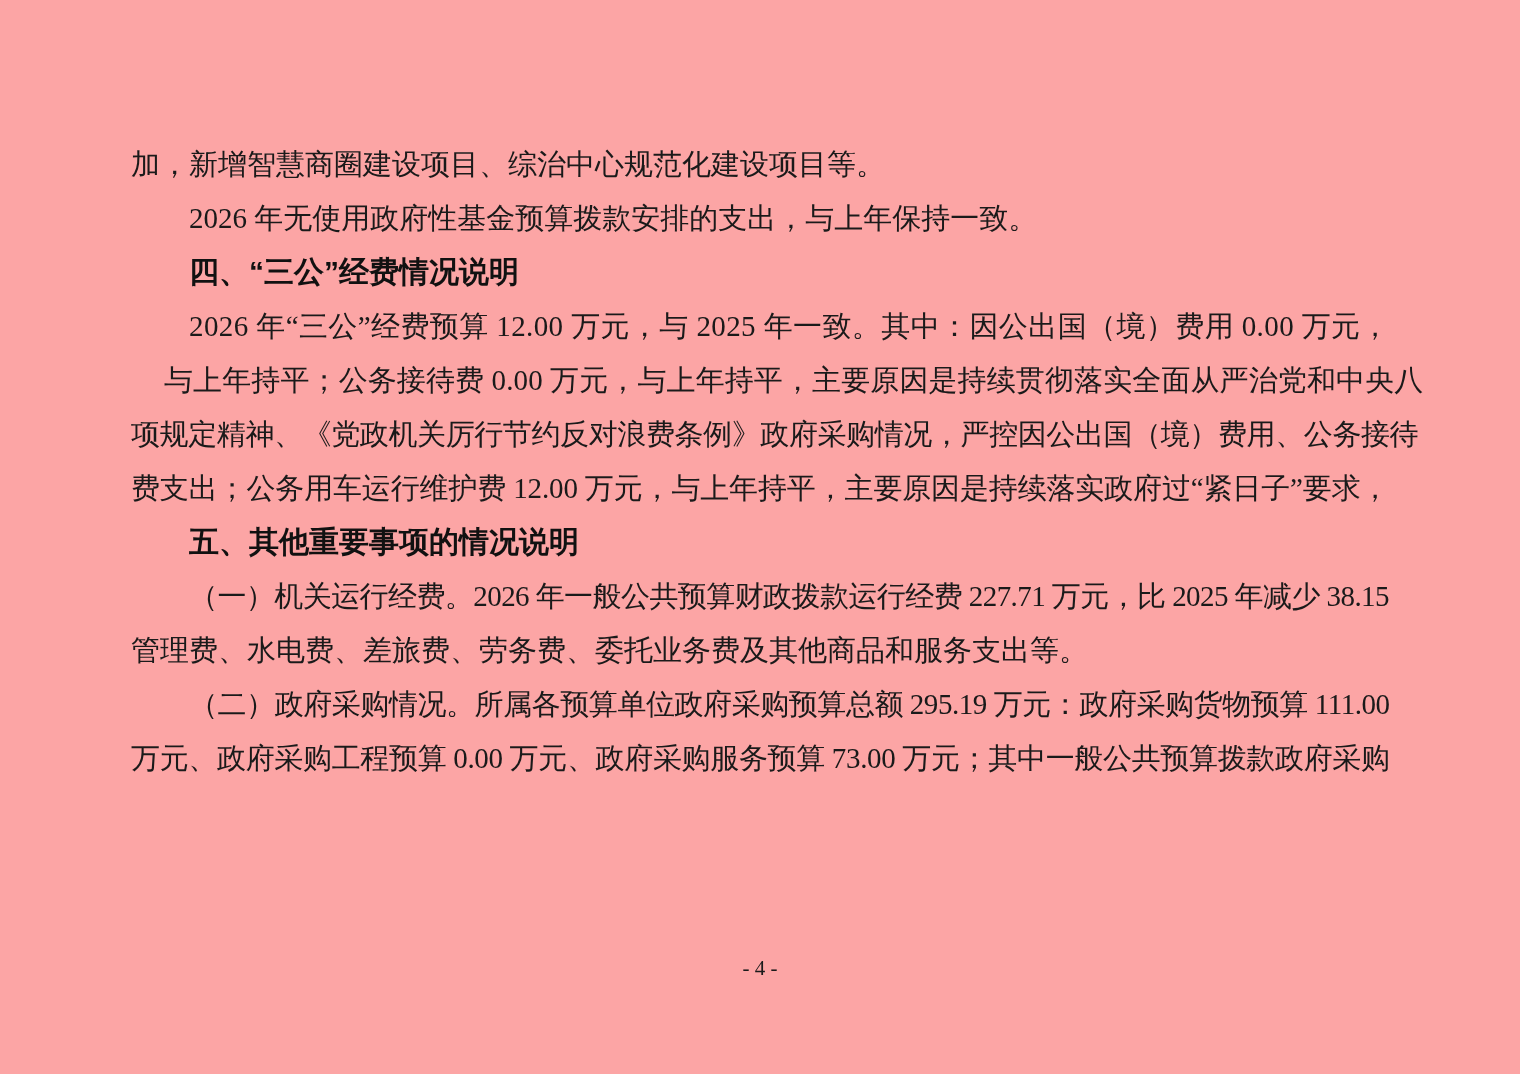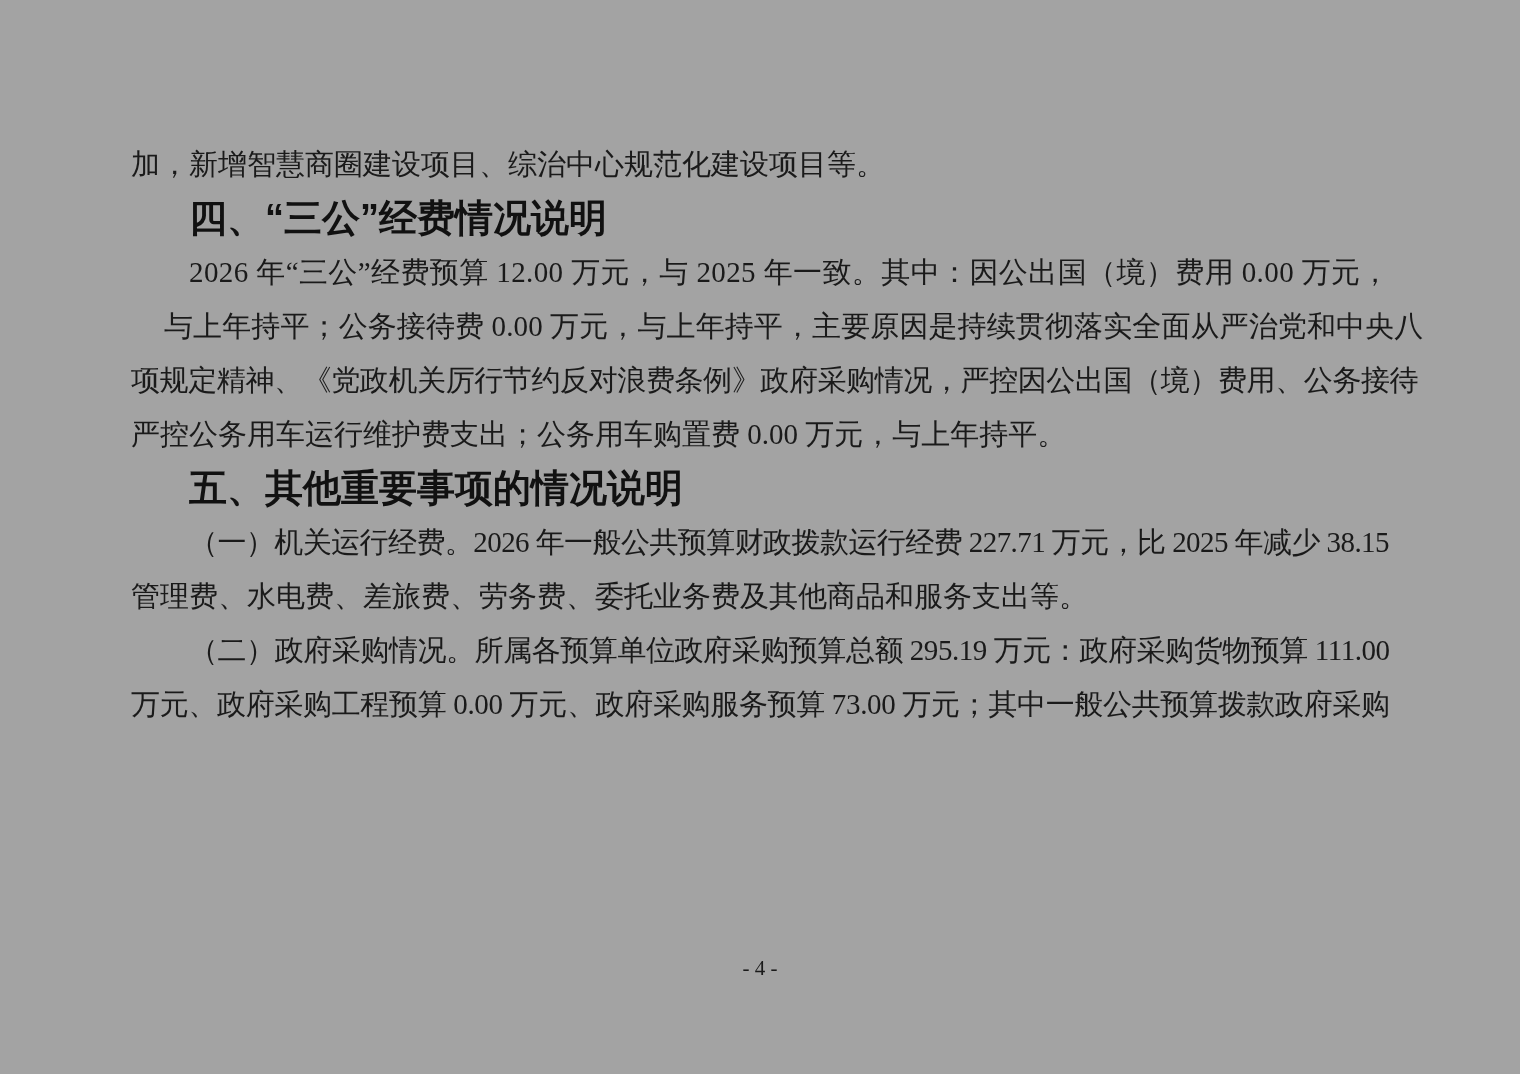--- a/index.html
+++ b/index.html
@@ -4,21 +4,21 @@
 <style>
   html, body {
     margin: 0;
     padding: 0;
     background: #ffffff;
   }
   .page {
     position: relative;
     width: 1520px;
     height: 1074px;
-    background: #a3a3a3;
+    background: #fca5a5;
     overflow: hidden;
     color: #1a1a1a;
   }
   .content {
     position: absolute;
     top: 137px;
     left: 131px;
     width: 1259px;
   }
   .line {
@@ -28,21 +28,21 @@
     height: 54px;
     white-space: nowrap;
     color: #1a1a1a;
   }
   .line.indent {
     padding-left: 58px;
   }
   .line.heading {
     font-family: "Liberation Sans", "DejaVu Sans", sans-serif;
     font-weight: bold;
-    font-size: 38px;
+    font-size: 30px;
     color: #111111;
   }
   .line > span {
     display: inline-block;
     white-space: nowrap;
   }
   .footer {
     position: absolute;
     top: 956px;
     left: 0;
@@ -54,25 +54,26 @@
     font-size: 21px;
     color: #1a1a1a;
   }
 </style>
 </head>
 <body>
 
 <div class="page">
   <main class="content" id="doc-body">
       <div class="line"><span>加，新增智慧商圈建设项目、综治中心规范化建设项目等。</span></div>
+      <div class="line indent"><span>2026 年无使用政府性基金预算拨款安排的支出，与上年保持一致。</span></div>
       <div class="line heading indent"><span>四、“三公”经费情况说明</span></div>
       <div class="line indent fill"><span style="letter-spacing: 0.4px;">2026 年“三公”经费预算 12.00 万元，与 2025 年一致。其中：因公出国（境）费用 0.00 万元，</span></div>
       <div class="line fill"><span style="letter-spacing: 0.108696px; margin-left: 33px;">与上年持平；公务接待费 0.00 万元，与上年持平，主要原因是持续贯彻落实全面从严治党和中央八</span></div>
       <div class="line fill"><span style="letter-spacing: -0.395349px;">项规定精神、《党政机关厉行节约反对浪费条例》政府采购情况，严控因公出国（境）费用、公务接待</span></div>
-      <div class="line"><span>严控公务用车运行维护费支出；公务用车购置费 0.00 万元，与上年持平。</span></div>
+      <div class="line fill"><span style="letter-spacing: -0.145833px;">费支出；公务用车运行维护费 12.00 万元，与上年持平，主要原因是持续落实政府过“紧日子”要求，</span></div>
       <div class="line heading indent"><span>五、其他重要事项的情况说明</span></div>
       <div class="line indent fill"><span style="letter-spacing: -0.571429px;">（一）机关运行经费。2026 年一般公共预算财政拨款运行经费 227.71 万元，比 2025 年减少 38.15</span></div>
       <div class="line"><span>管理费、水电费、差旅费、劳务费、委托业务费及其他商品和服务支出等。</span></div>
       <div class="line indent fill"><span style="letter-spacing: -0.44px;">（二）政府采购情况。所属各预算单位政府采购预算总额 295.19 万元：政府采购货物预算 111.00</span></div>
       <div class="line fill"><span style="letter-spacing: -0.333333px;">万元、政府采购工程预算 0.00 万元、政府采购服务预算 73.00 万元；其中一般公共预算拨款政府采购</span></div>
     </main>
   <footer class="footer">
     <span>- 4 -</span>
   </footer>
 </div>

